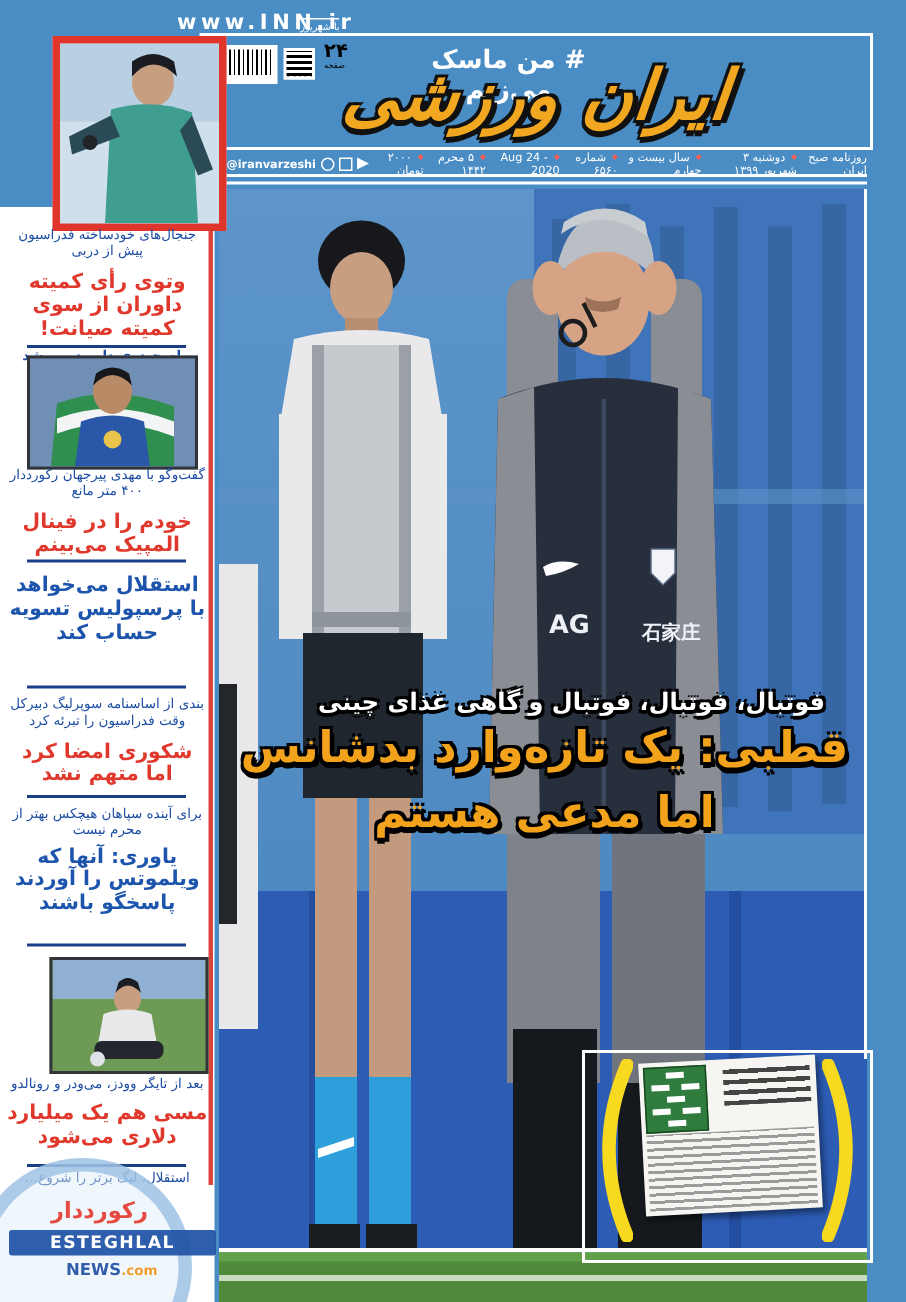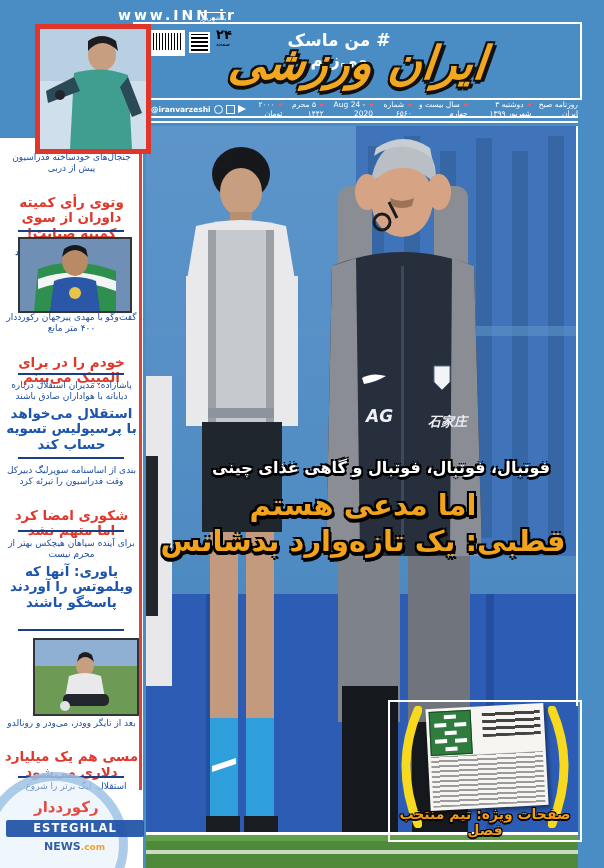--- a/index.html
+++ b/index.html
@@ -46,38 +46,38 @@
   
   .sidebar{position:absolute;left:0;top:138px;width:143px;height:730px;background:#fff;}
   .redline{position:absolute;left:139px;top:140px;width:3px;height:650px;background:#d9453c;}
   .photo{position:absolute;overflow:hidden;}
   .photo svg{display:block;}
   .p-ref{left:35px;top:24px;width:106px;height:120px;border:5px solid #df352a;background:#cfe0ec;}
   .p-ath{left:18px;top:237px;width:110px;height:72px;border:2px solid #33343a;background:#6f8fb5;}
   .p-mes{left:33px;top:638px;width:102px;height:74px;border:2px solid #33343a;background:#6d9b55;}
   .story{position:absolute;left:4px;width:135px;direction:rtl;text-align:center;}
   .kicker{color:#1d4ea3;font-weight:normal;font-size:9px;line-height:1.25;}
-  .head-red{color:#e0382c;font-weight:900;font-size:13.5px;line-height:1.18;margin-top:20px;}
+  .head-red{color:#e0382c;font-weight:900;font-size:13.5px;line-height:1.18;margin-top:6px;}
   .head-blue{color:#1d55ac;font-weight:900;font-size:13.5px;line-height:1.18;margin-top:3px;}
   .sub{color:#1d4ea3;font-weight:bold;font-size:9px;margin-top:5px;}
   .sdiv{position:absolute;left:18px;width:106px;height:2px;background:#1b3f86;}
   
   .wm{position:absolute;left:0;top:770px;width:152px;height:98px;}
   .wm-circle{position:absolute;left:-18px;top:2px;width:128px;height:128px;border-radius:50%;
       border:9px solid rgba(150,190,225,.75);background:rgba(220,235,248,.45);}
   .wm-agency{position:absolute;left:34px;top:28px;color:#e5392e;font-weight:900;
       font-size:15px;direction:rtl;opacity:.9;}
   .wm-ribbon{position:absolute;left:6px;top:50px;width:138px;height:17px;background:#2456a8;
       color:#fff;font-weight:bold;font-size:11.5px;text-align:center;line-height:17px;
       letter-spacing:1px;border-radius:2px;opacity:.95;}
   .wm-news{position:absolute;left:44px;top:70px;font-weight:900;font-size:11px;color:#1d4ea3;
       text-shadow:0 0 2px #fff;opacity:.9;}
   .wm-news .com{color:#f0941c;font-size:9px;}
   
-  .scene{position:absolute;left:146px;top:126px;width:432px;height:742px;font-style:italic;}
+  .scene{position:absolute;left:146px;top:126px;width:432px;height:742px;}
   .frame-r{position:absolute;left:576px;top:126px;width:2px;height:580px;background:#fff;}
   
   .overlay{position:absolute;left:150px;top:458px;width:426px;direction:rtl;text-align:center;}
   .o-kicker{color:#fff;font-weight:800;font-size:16px;padding-left:36px;
       text-shadow:-2px -2px 0 #000,2px -2px 0 #000,-2px 2px 0 #000,2px 2px 0 #000,0 3px 0 #000;}
   .o-main{color:#f2a21b;font-weight:900;font-size:29px;line-height:1.0;margin-top:7px;
       text-shadow:-2px -2px 0 #000,2px -2px 0 #000,-2px 2px 0 #000,2px 2px 0 #000,
                   0 4px 0 #000,3px 3px 0 #000;}
   .o-main.l2{margin-top:14px;}
   
@@ -222,22 +222,22 @@
       <rect x="0" y="706" width="432" height="3" fill="#ffffff"></rect>
       <rect x="0" y="709" width="432" height="33" fill="#4e8a39"></rect>
       <rect x="0" y="709" width="432" height="6" fill="#62a04a"></rect>
       <rect x="0" y="724" width="432" height="4" fill="#e8efe4" opacity=".8"></rect>
     </svg>
   </div>
   <div class="frame-r"></div>
 
   <div class="overlay">
     <div class="o-kicker">فوتبال، فوتبال، فوتبال و گاهی غذای چینی</div>
+    <div class="o-main">قطبی: یک تازه‌وارد بدشانس</div>
     <div class="o-main l2">اما مدعی هستم</div>
-    <div class="o-main">قطبی: یک تازه‌وارد بدشانس</div>
   </div>
 
   <div class="promo">
     <svg class="paren left" viewBox="0 0 30 122">
       <path d="M26 4 Q2 60 26 118" fill="none" stroke="#f7d91f" stroke-width="9" stroke-linecap="round"></path>
     </svg>
     <svg class="paren right" viewBox="0 0 30 122">
       <path d="M4 4 Q28 60 4 118" fill="none" stroke="#f7d91f" stroke-width="9" stroke-linecap="round"></path>
     </svg>
     <div class="thumb">
@@ -246,21 +246,20 @@
         <div class="t-chip" style="left:4px;top:11px"></div>
         <div class="t-chip" style="left:24px;top:11px"></div>
         <div class="t-chip" style="left:14px;top:19px"></div>
         <div class="t-chip" style="left:4px;top:27px"></div>
         <div class="t-chip" style="left:24px;top:27px"></div>
         <div class="t-chip" style="left:14px;top:35px"></div>
       </div>
       <div class="t-head"></div>
       <div class="t-body"></div>
     </div>
-    <div class="promo-cap">صفحات ویژه: تیم منتخب فصل</div>
   </div>
 
   <div class="sidebar"></div>
   <div class="redline"></div>
 
   <div class="photo p-ref">
     <svg width="106" height="120" viewBox="0 0 106 120">
       <rect width="106" height="120" fill="#cfe0ec"></rect>
       <rect x="0" y="0" width="106" height="52" fill="#b9cfe2"></rect>
       <ellipse cx="62" cy="26" rx="14" ry="16" fill="#c89e80"></ellipse>
@@ -287,26 +286,25 @@
       <ellipse cx="55" cy="22" rx="13" ry="15" fill="#b9severity8870" opacity="0"></ellipse>
       <ellipse cx="55" cy="22" rx="13" ry="15" fill="#b98a66"></ellipse>
       <path d="M42 18 Q55 4 68 18 L66 10 Q55 2 44 10 Z" fill="#17181c"></path>
       <path d="M34 42 Q55 34 76 42 L80 72 L30 72 Z" fill="#2b57a8"></path>
       <circle cx="55" cy="54" r="6" fill="#e8c54a"></circle>
     </svg>
   </div>
 
   <div class="story" style="top:312px">
     <div class="kicker">گفت‌وگو با مهدی پیرجهان رکورددار ۴۰۰ متر مانع</div>
-    <div class="head-red">خودم را در برای المپیک می‌بینم</div>
+    <div class="head-red">خودم را در فینال المپیک می‌بینم</div>
   </div>
   <div class="sdiv" style="top:373px"></div>
 
   <div class="story" style="top:380px">
-    <div class="kicker">پاشازاده: مدیران استقلال درباره دیاباته با هواداران صادق باشند</div>
     <div class="head-blue">استقلال می‌خواهد با پرسپولیس تسویه حساب کند</div>
   </div>
   <div class="sdiv" style="top:457px"></div>
 
   <div class="story" style="top:465px">
     <div class="kicker">بندی از اساسنامه سوپرلیگ دبیرکل وقت فدراسیون را تبرئه کرد</div>
     <div class="head-red">شکوری امضا کرد اما متهم نشد</div>
   </div>
   <div class="sdiv" style="top:530px"></div>
 

